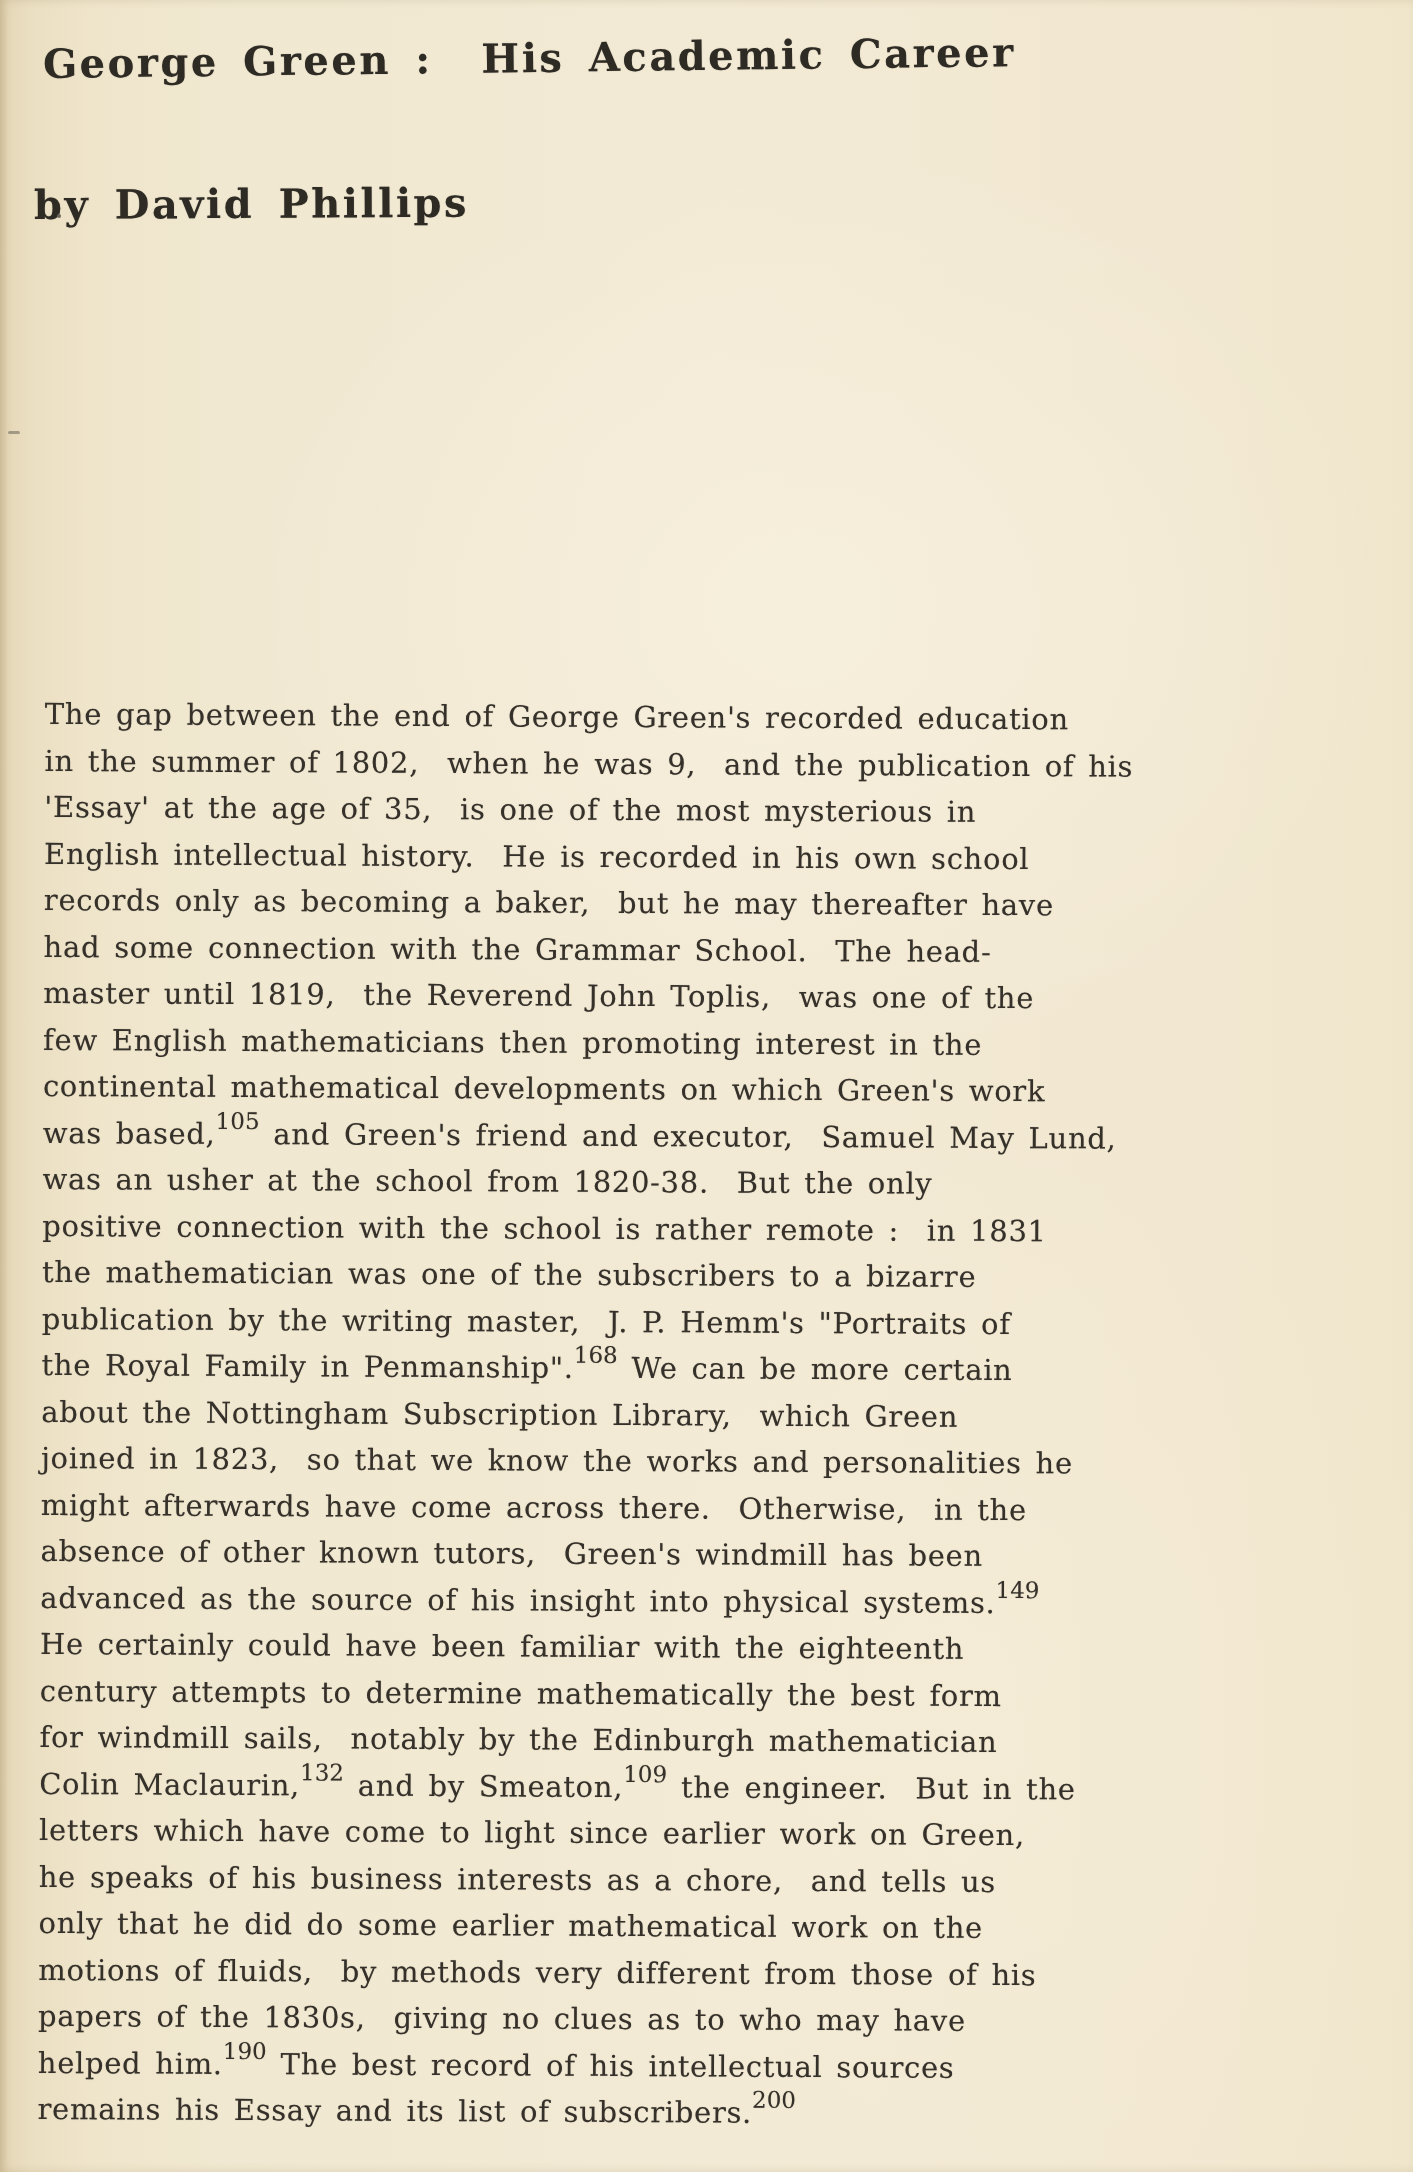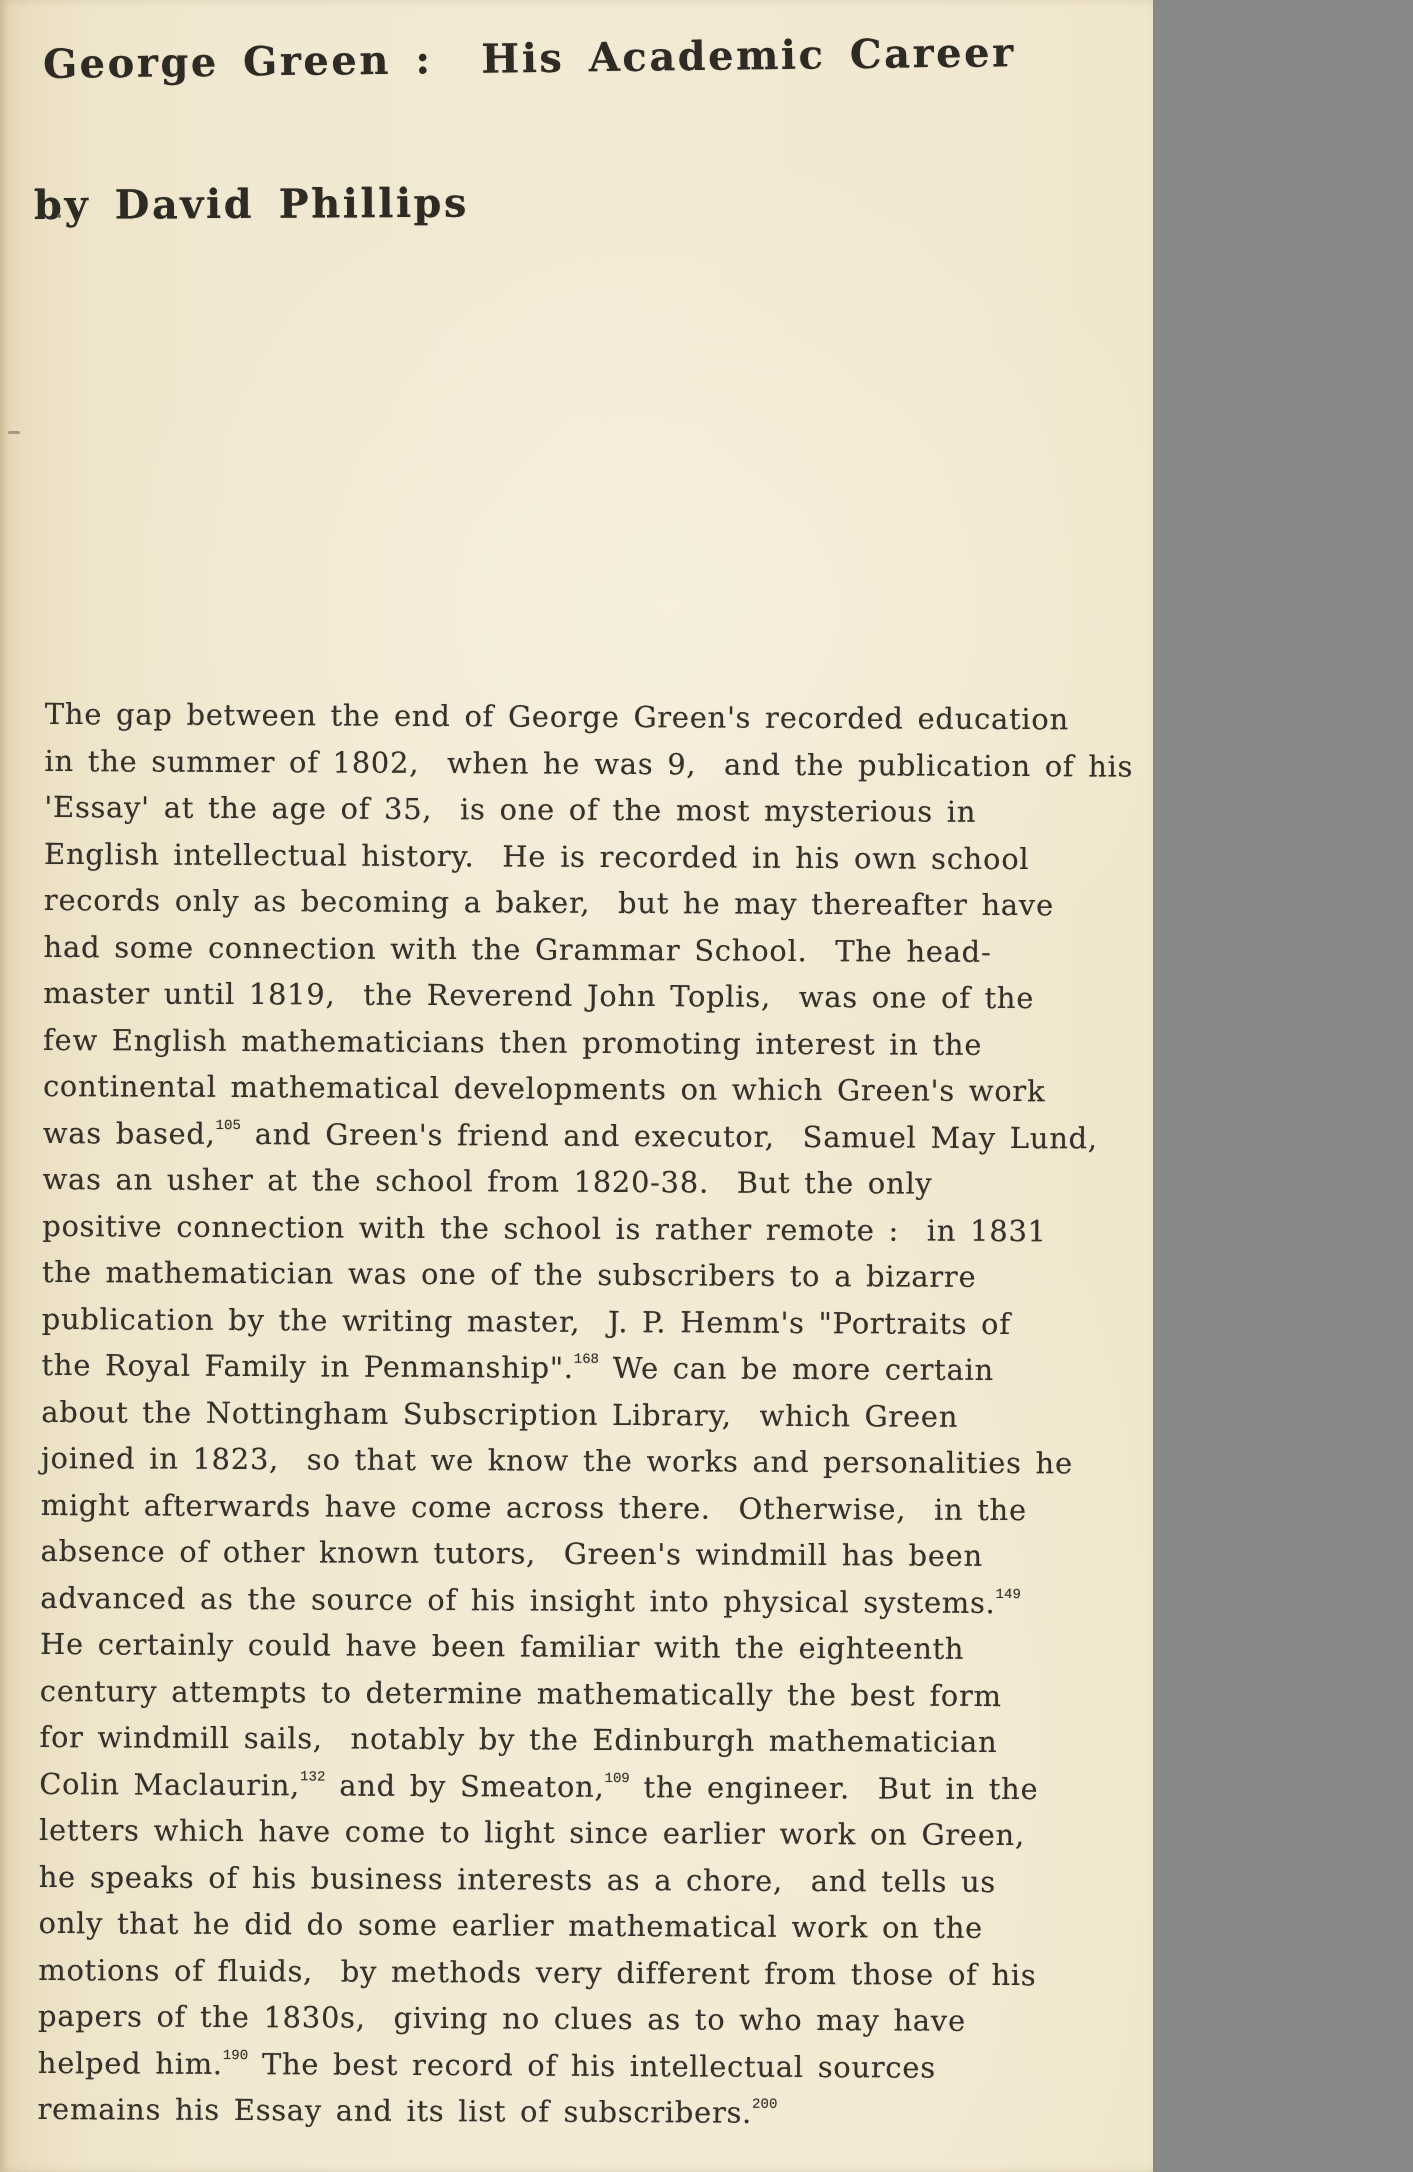--- a/index.html
+++ b/index.html
@@ -2,21 +2,21 @@
 <html><head>
 <meta charset="utf-8">
 <style>
   html, body {
     margin: 0;
     padding: 0;
     background: #888;
   }
   .page {
     position: relative;
-    width: 1153px;
+    width: 1413px;
     height: 2172px;
     overflow: hidden;
     font-family: "DejaVu Serif", serif;
     color: #35312a;
     background:
       radial-gradient(ellipse 820px 640px at 58% 28%, rgba(255,252,240,0.30), rgba(255,252,240,0) 72%),
       radial-gradient(ellipse 700px 900px at 70% 80%, rgba(250,243,222,0.25), rgba(250,243,222,0) 70%),
       linear-gradient(90deg,
         #ddcda9 0px, #e6d8b8 8px, #ebdfc2 30px, #efe5cb 90px,
         #f1e8d1 220px, #f3ead5 50%, #f2e8d1 86%, #f0e6cb 100%);
@@ -62,27 +62,26 @@
     letter-spacing: 0.7px;
     word-spacing: 4px;
     transform: rotate(0.3deg);
     transform-origin: 0 0;
     text-shadow: 0 0 1px rgba(60,55,45,0.40);
   }
   .line {
     white-space: pre;
   }
   .line sup {
-    font-size: 14px;
+    font-size: 23px;
     line-height: 0;
     letter-spacing: 0;
     vertical-align: baseline;
     position: relative;
     top: -15px;
-    font-family: Liberation Mono, monospace;
   }
   .speck {
     position: absolute;
     background: #6a655a;
     border-radius: 50%;
   }
   .speck1 { left: 57px; top: 214px; width: 4px; height: 4px; }
   .speck2 { left: 8px; top: 431px; width: 12px; height: 3px; border-radius: 2px; opacity: 0.55; }
 </style>
 </head>

